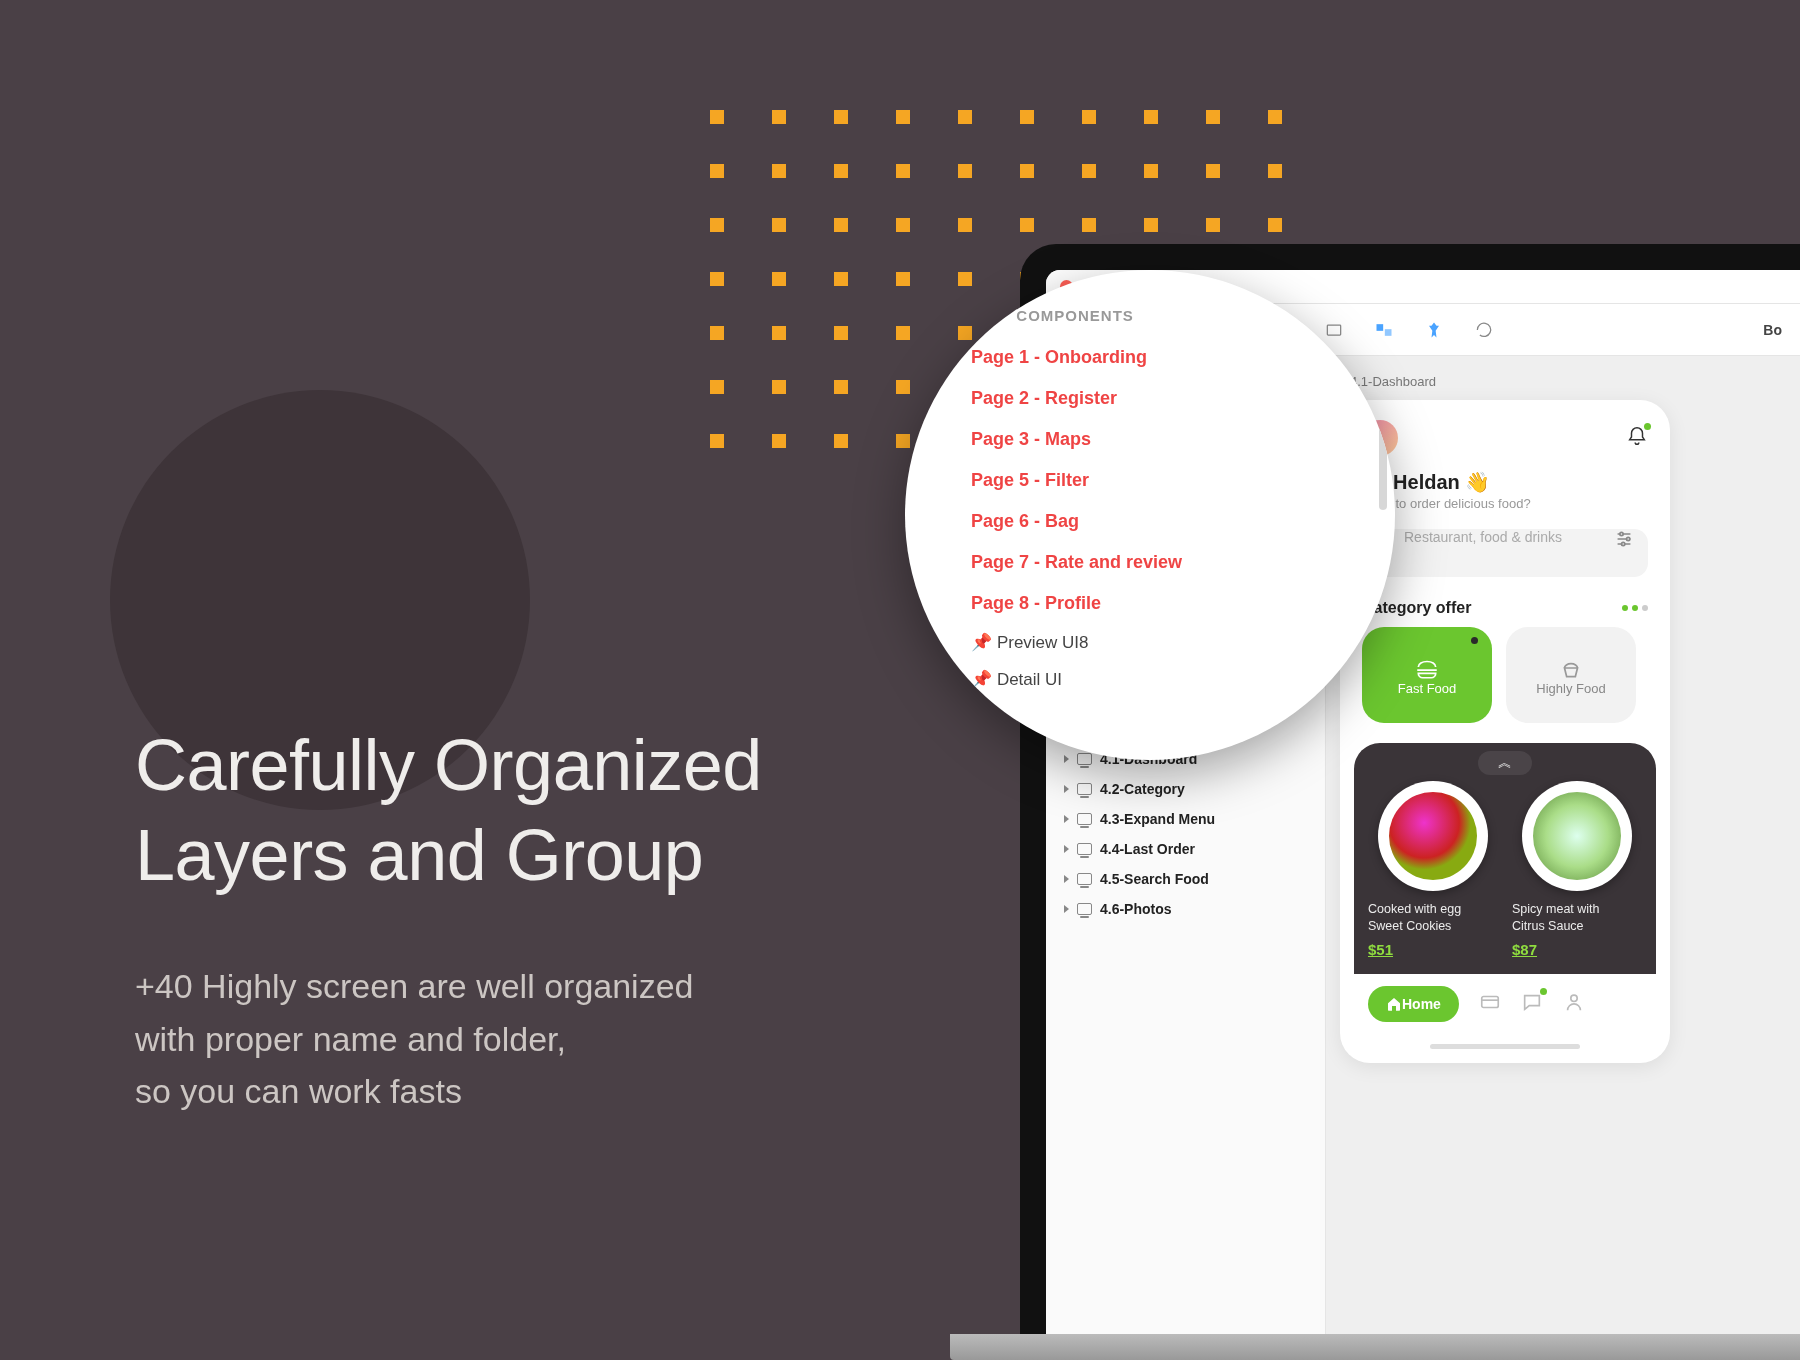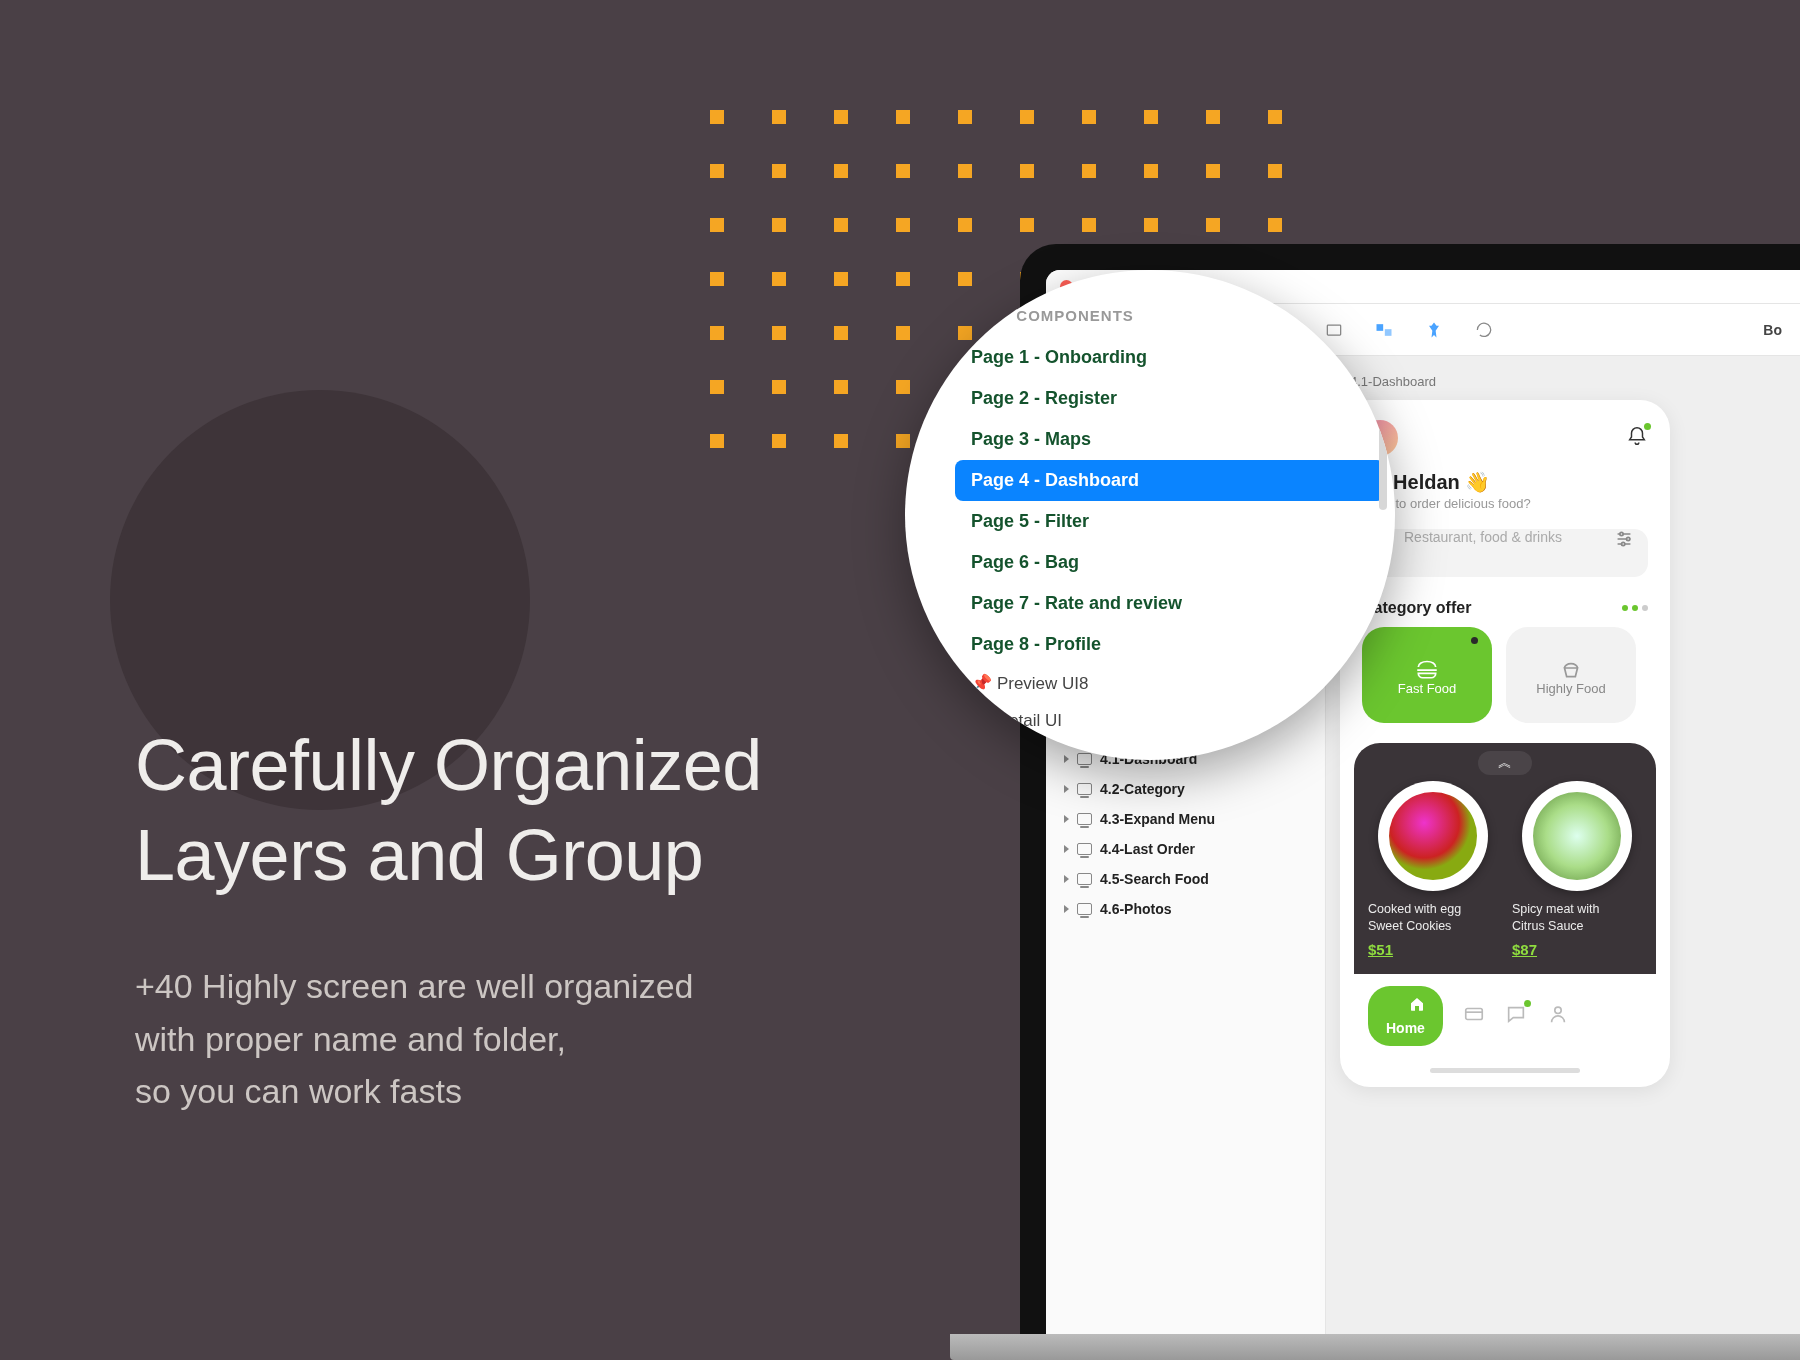--- a/index.html
+++ b/index.html
@@ -69,32 +69,32 @@
   .dark-card{margin:20px 14px 0;background:#3a3438;border-radius:26px 26px 0 0;padding:16px 14px 16px;position:relative;}
   .pull{position:absolute;left:50%;top:8px;transform:translateX(-50%);width:54px;height:24px;border-radius:14px;background:#4a4448;color:#ddd;display:flex;align-items:center;justify-content:center;font-size:14px;}
   .foods{display:flex;gap:14px;margin-top:22px;}
   .food{flex:1;}
   .plate{width:110px;height:110px;border-radius:50%;background:#fff;margin:0 auto;display:flex;align-items:center;justify-content:center;box-shadow:0 3px 10px rgba(0,0,0,.3);}
   .plate.p1 .fill{width:88px;height:88px;border-radius:50%;background:radial-gradient(circle at 40% 35%,#e3c,#c22 45%,#8a1 60%);}
   .plate.p2 .fill{width:88px;height:88px;border-radius:50%;background:radial-gradient(circle at 50% 50%,#dfe,#ad8 50%,#8b6 70%);}
   .fname{color:#ececec;font-size:12.5px;line-height:1.35;margin-top:10px;}
   .price{color:#8fdc3f;font-size:15px;font-weight:700;margin-top:6px;text-decoration:underline;}
   .tabbar{background:#fff;border-radius:0 0 30px 30px;margin:0 14px;padding:12px 14px;display:flex;align-items:center;gap:20px;}
-  .home-pill{background:#6bc62f;color:#fff;border-radius:22px;padding:10px 18px;display:flex;align-items:flex-end;gap:8px;font-size:14px;font-weight:600;flex-direction:column;}
+  .home-pill{background:#6bc62f;color:#fff;border-radius:22px;padding:10px 18px;display:flex;align-items:flex-end;font-size:14px;font-weight:600;}
   .tab-ic{color:#bbb;position:relative;}
   .tab-ic .d{position:absolute;top:-3px;right:-4px;width:7px;height:7px;background:#6bc62f;border-radius:50%;}
   .home-ind{height:5px;width:150px;background:#ddd;border-radius:3px;margin:10px auto 14px;}
 
   
   .mag { position:absolute; left:905px; top:270px; width:490px; height:490px; border-radius:50%; background:#fff; box-shadow:0 16px 50px rgba(0,0,0,.35); overflow:hidden; }
   .mag-inner{position:absolute;left:50px;right:10px;top:27px;}
   .mag-tabs{font-size:15px;font-weight:700;color:#999;letter-spacing:1px;padding:6px 8px 10px;display:flex;align-items:center;}
   .mag-tabs .s{color:#222; margin-right:22px;}
   .mag-tabs .icos{margin-left:auto;display:flex;gap:14px;color:#aaa;font-size:18px;}
-  .mag-row{padding:10px 16px;font-size:18px;font-weight:700;color:#14532d;border-radius:8px;}
+  .mag-row{padding:10px 16px;font-size:18px;font-weight:700;color:#ef4444;border-radius:8px;}
   .mag-row.sel{background:#0a84ff;color:#fff;}
   .mag-pin{font-size:17px;font-weight:500;color:#444;padding:8px 16px;}
   .mag-pin::before{content:"📌 ";}
   .mag-scroll{position:absolute;right:8px;top:80px;width:8px;height:160px;background:#d7d7d7;border-radius:4px;}
 </style>
 </head>
 <body>
 
 <div class="stage">
   <div class="bg-circle"></div>
@@ -367,21 +367,20 @@
         <span class="s">…ts</span>
         <span>COMPONENTS</span>
         <span class="icos">
           <span>＋</span>
           <span>˄</span>
         </span>
       </div>
       <div class="mag-row">Page 1 - Onboarding</div>
       <div class="mag-row">Page 2 - Register</div>
       <div class="mag-row">Page 3 - Maps</div>
-      <div class="mag-row sel">Page 4 - Dashboard</div>
       <div class="mag-row">Page 5 - Filter</div>
       <div class="mag-row">Page 6 - Bag</div>
       <div class="mag-row">Page 7 - Rate and review</div>
       <div class="mag-row">Page 8 - Profile</div>
       <div class="mag-pin">Preview UI8</div>
       <div class="mag-pin">Detail UI</div>
     </div>
     <div class="mag-scroll"></div>
   </div>
 </div>

